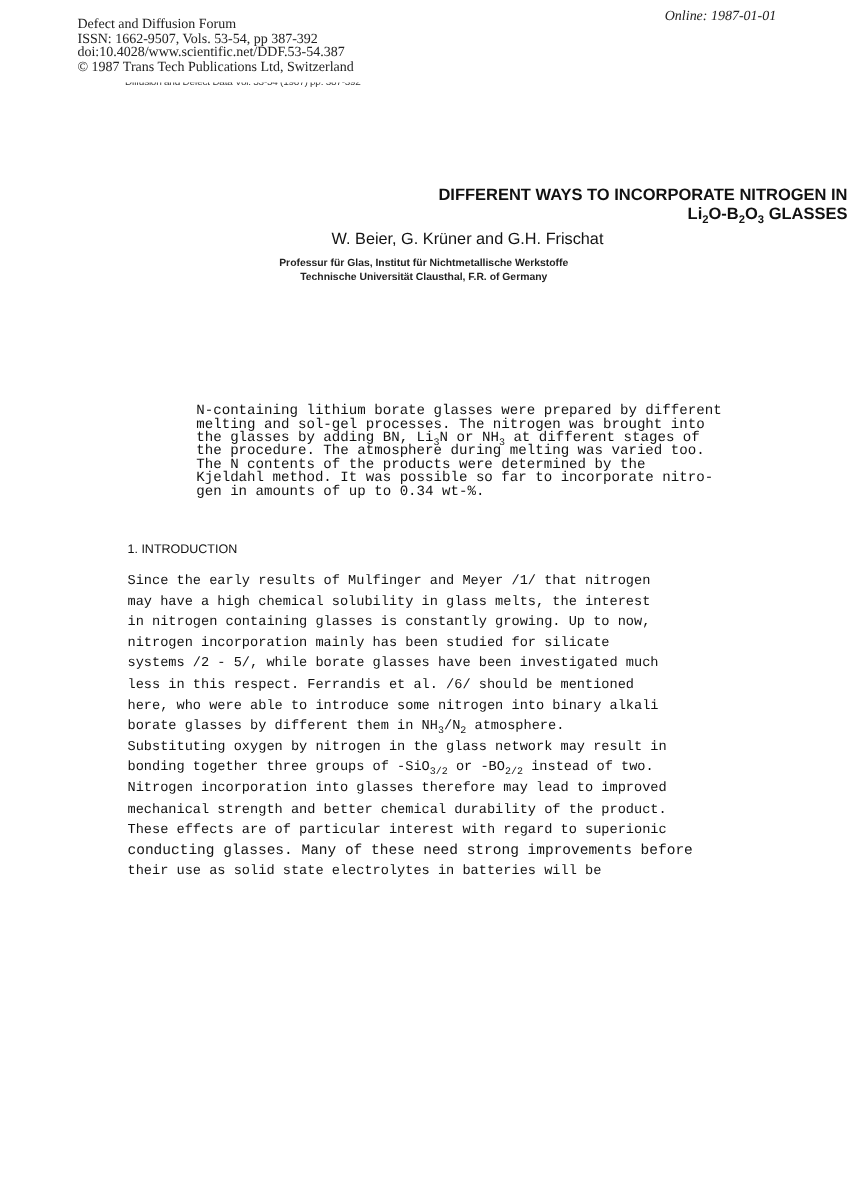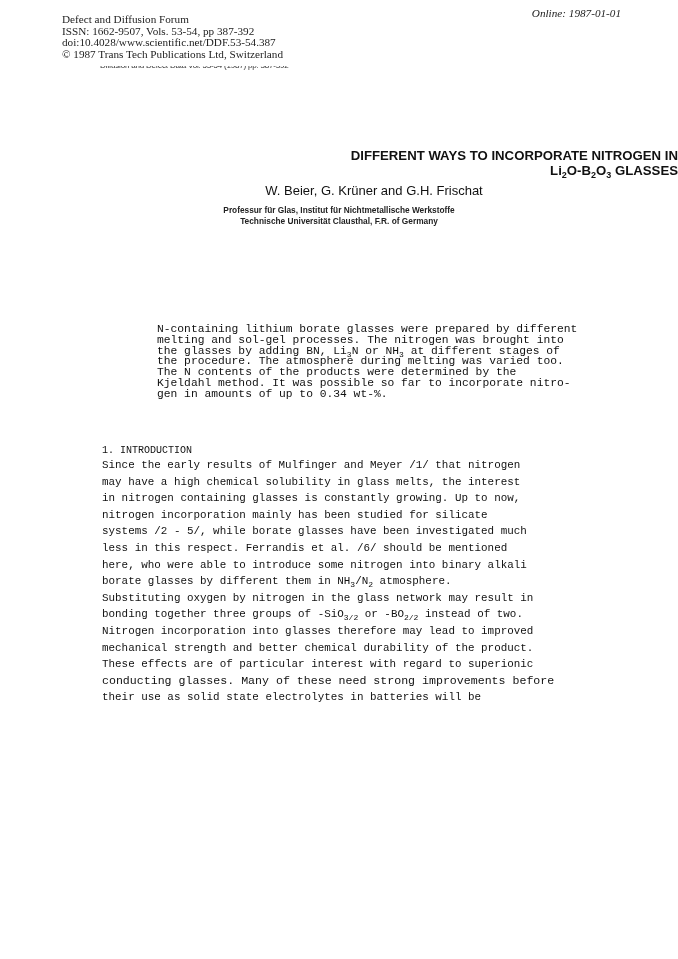--- a/index.html
+++ b/index.html
@@ -42,22 +42,22 @@
       font-weight: bold; color: #222;
     }
     .abstract {
       position: absolute; left: 122px; top: 324px;
       font-family: Liberation Mono, monospace; font-size: 11.3px; line-height: 10.8px;
       color: #111;
       margin-left: 35px;
     }
     .abstract div, .body-text div { white-space: pre; }
     .heading {
-      position: absolute; left: 102px; top: 445px;
-      font-family: Liberation Mono, monospace; font-size: 10px; color: #111;
+      position: absolute; left: 102px; top: 434px;
+      font-family: Liberation Sans, sans-serif; font-size: 10px; color: #111;
     }
     .body-text {
       position: absolute; left: 102px; top: 457px;
       font-family: "Liberation Mono", monospace; font-size: 10.9px; line-height: 16.6px;
       color: #111;
     }
     .body-text sub, .abstract sub { font-size: 8px; vertical-align: -3px; line-height: 0; }
     .big { font-size: 11.6px; }
   </style>
 </head>

